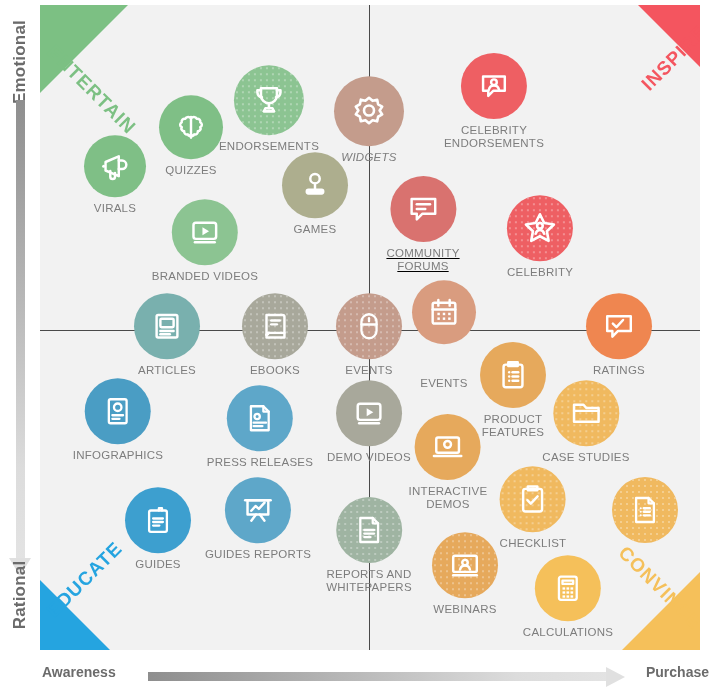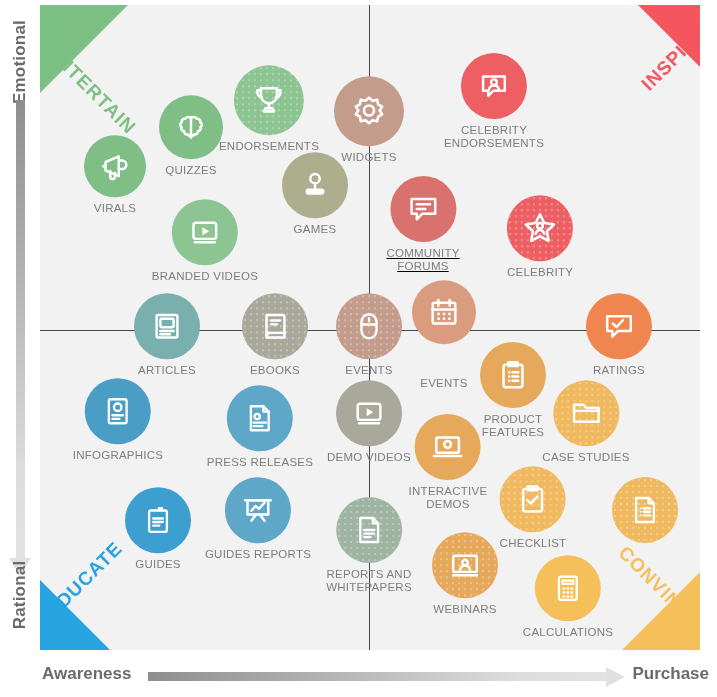--- a/index.html
+++ b/index.html
@@ -13,21 +13,21 @@
            transform:rotate(-90deg);transform-origin:50% 50%;letter-spacing:.2px;}
   .v-label.top{top:52px;}
   .v-label.bot{top:585px;}
   .v-arrow-shaft{position:absolute;left:16px;top:100px;width:9px;height:460px;
       background:linear-gradient(to bottom,#8e8e8e 0%,#b9b9b9 45%,#dcdcdc 80%,#e3e3e3 100%);}
   .v-arrow-head{position:absolute;left:9px;top:558px;width:0;height:0;
       border-left:11px solid transparent;border-right:11px solid transparent;
       border-top:18px solid #e0e0e0;}
 
   .h-axis{position:absolute;left:0;top:655px;width:717px;height:42px;}
-  .h-label{position:absolute;top:9px;font-size:17px;font-weight:bold;color:#6b6b6b;}
+  .h-label{position:absolute;top:9px;font-size:14px;font-weight:bold;color:#6b6b6b;}
   .h-label.left{left:42px;}
   .h-label.right{right:8px;}
   .h-arrow-shaft{position:absolute;left:148px;top:17px;width:460px;height:9px;
       background:linear-gradient(to right,#8e8e8e 0%,#b9b9b9 45%,#dcdcdc 80%,#e3e3e3 100%);}
   .h-arrow-head{position:absolute;left:606px;top:12px;width:0;height:0;
       border-top:10px solid transparent;border-bottom:10px solid transparent;
       border-left:19px solid #e0e0e0;}
 
   
   .plot{position:absolute;left:40px;top:5px;width:660px;height:645px;background:#f2f2f2;overflow:hidden;}
@@ -144,21 +144,21 @@
             <span style="display: block;">
               <svg viewBox="0 0 36 36" width="34" height="34">
                 <circle fill="none" stroke="#fff" stroke-width="2.6" stroke-linecap="round" stroke-linejoin="round" cx="18" cy="11" r="5"></circle>
                 <path fill="none" stroke="#fff" stroke-width="2.6" stroke-linecap="round" stroke-linejoin="round" d="M18 16v6"></path>
                 <rect x="8" y="21.5" width="20" height="6.5" rx="3" fill="#fff"></rect>
               </svg>
             </span>
           </div>
           <div class="caption">GAMES</div>
         </div>
-        <div class="node" style="left: 329px; top: 115px;">
+        <div class="node" style="left: 329px; top: 115px; font-style: italic;">
           <div class="bubble" style="height: 70px; width: 70px; background: rgb(196, 156, 140);">
             <span style="display: block;">
               <svg viewBox="0 0 36 36" width="36" height="36">
                 <path fill="none" stroke="#fff" stroke-width="2.6" stroke-linecap="round" stroke-linejoin="round" d="M18 4.5l3.6 3.1 4.6-1.1.9 4.6 4.1 2.3-2.6 3.9 2.6 3.9-4.1 2.3-.9 4.6-4.6-1.1L18 30l-3.6-3.1-4.6 1.1-.9-4.6-4.1-2.3 2.6-3.9-2.6-3.9 4.1-2.3.9-4.6 4.6 1.1z"></path>
                 <circle fill="none" stroke="#fff" stroke-width="2.6" stroke-linecap="round" stroke-linejoin="round" cx="18" cy="17.3" r="5"></circle>
               </svg>
             </span>
           </div>
           <div class="caption">WIDGETS</div>
         </div>

